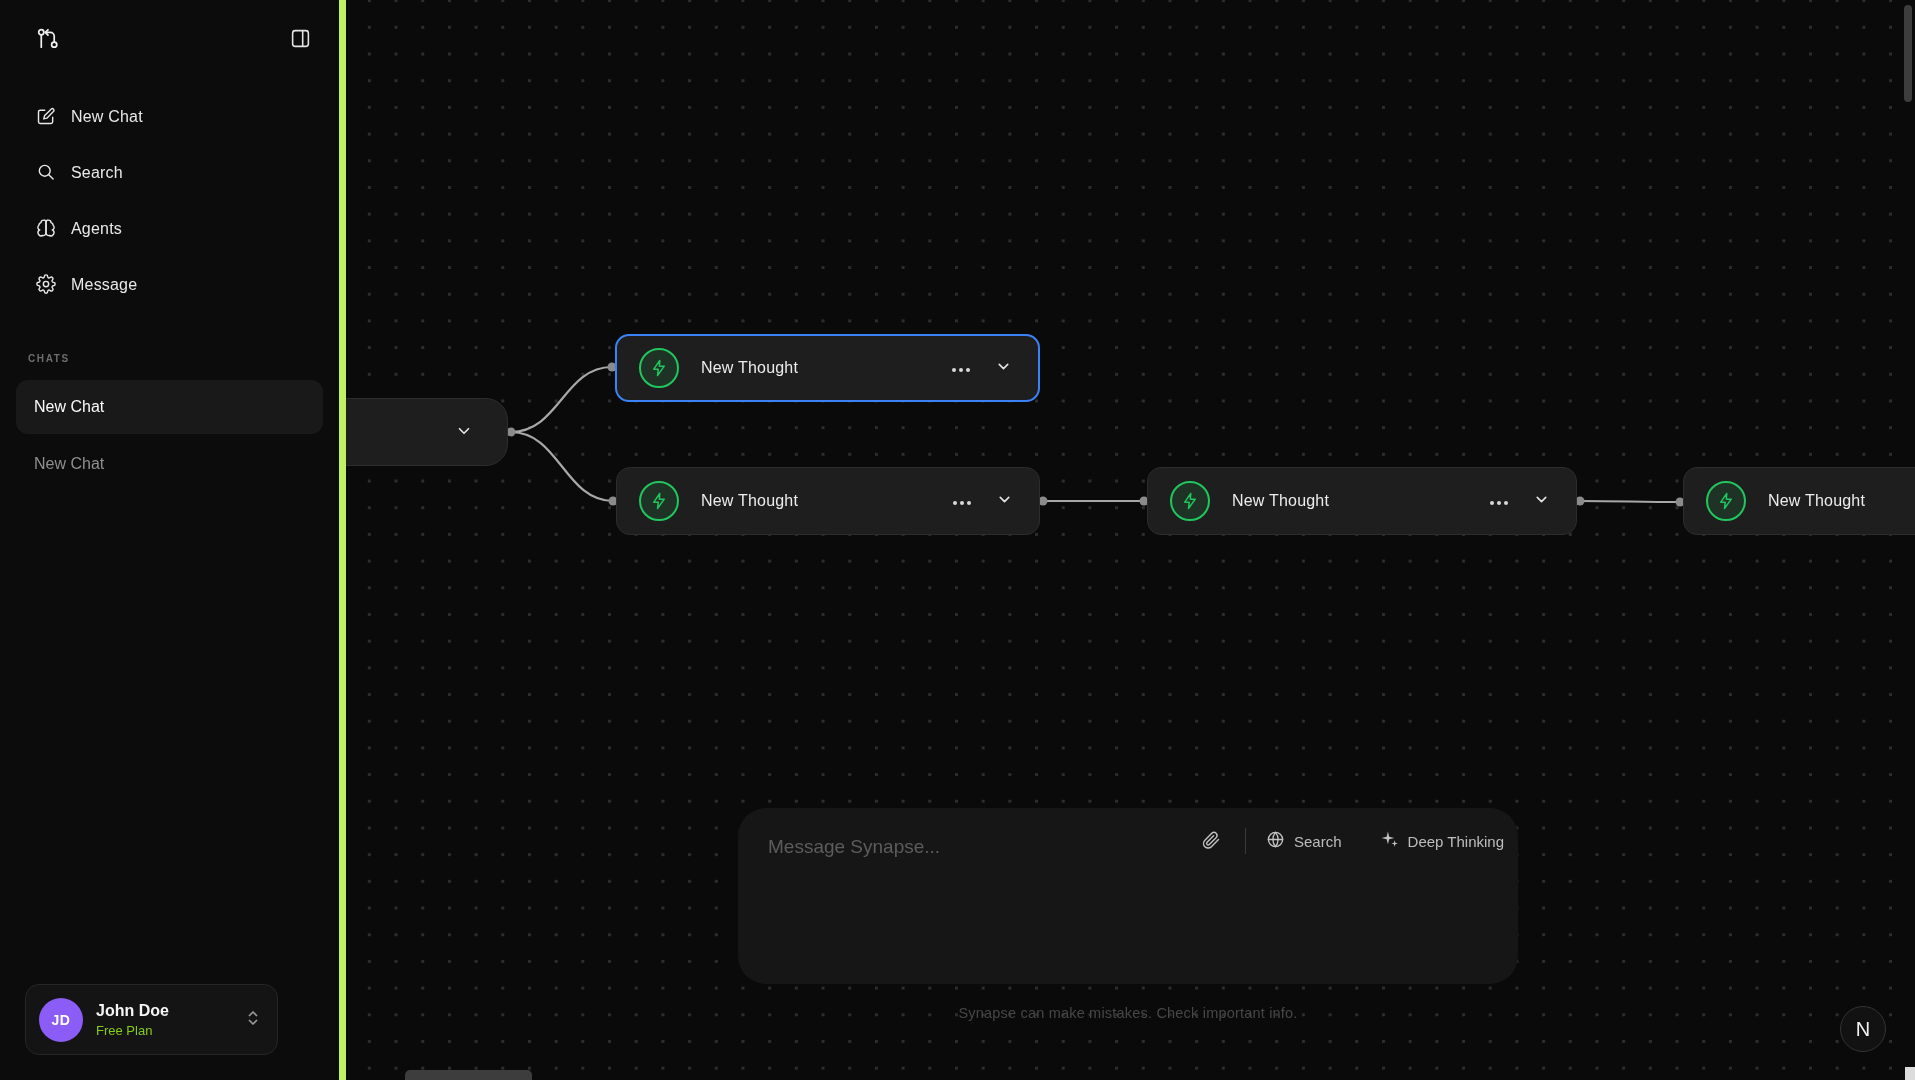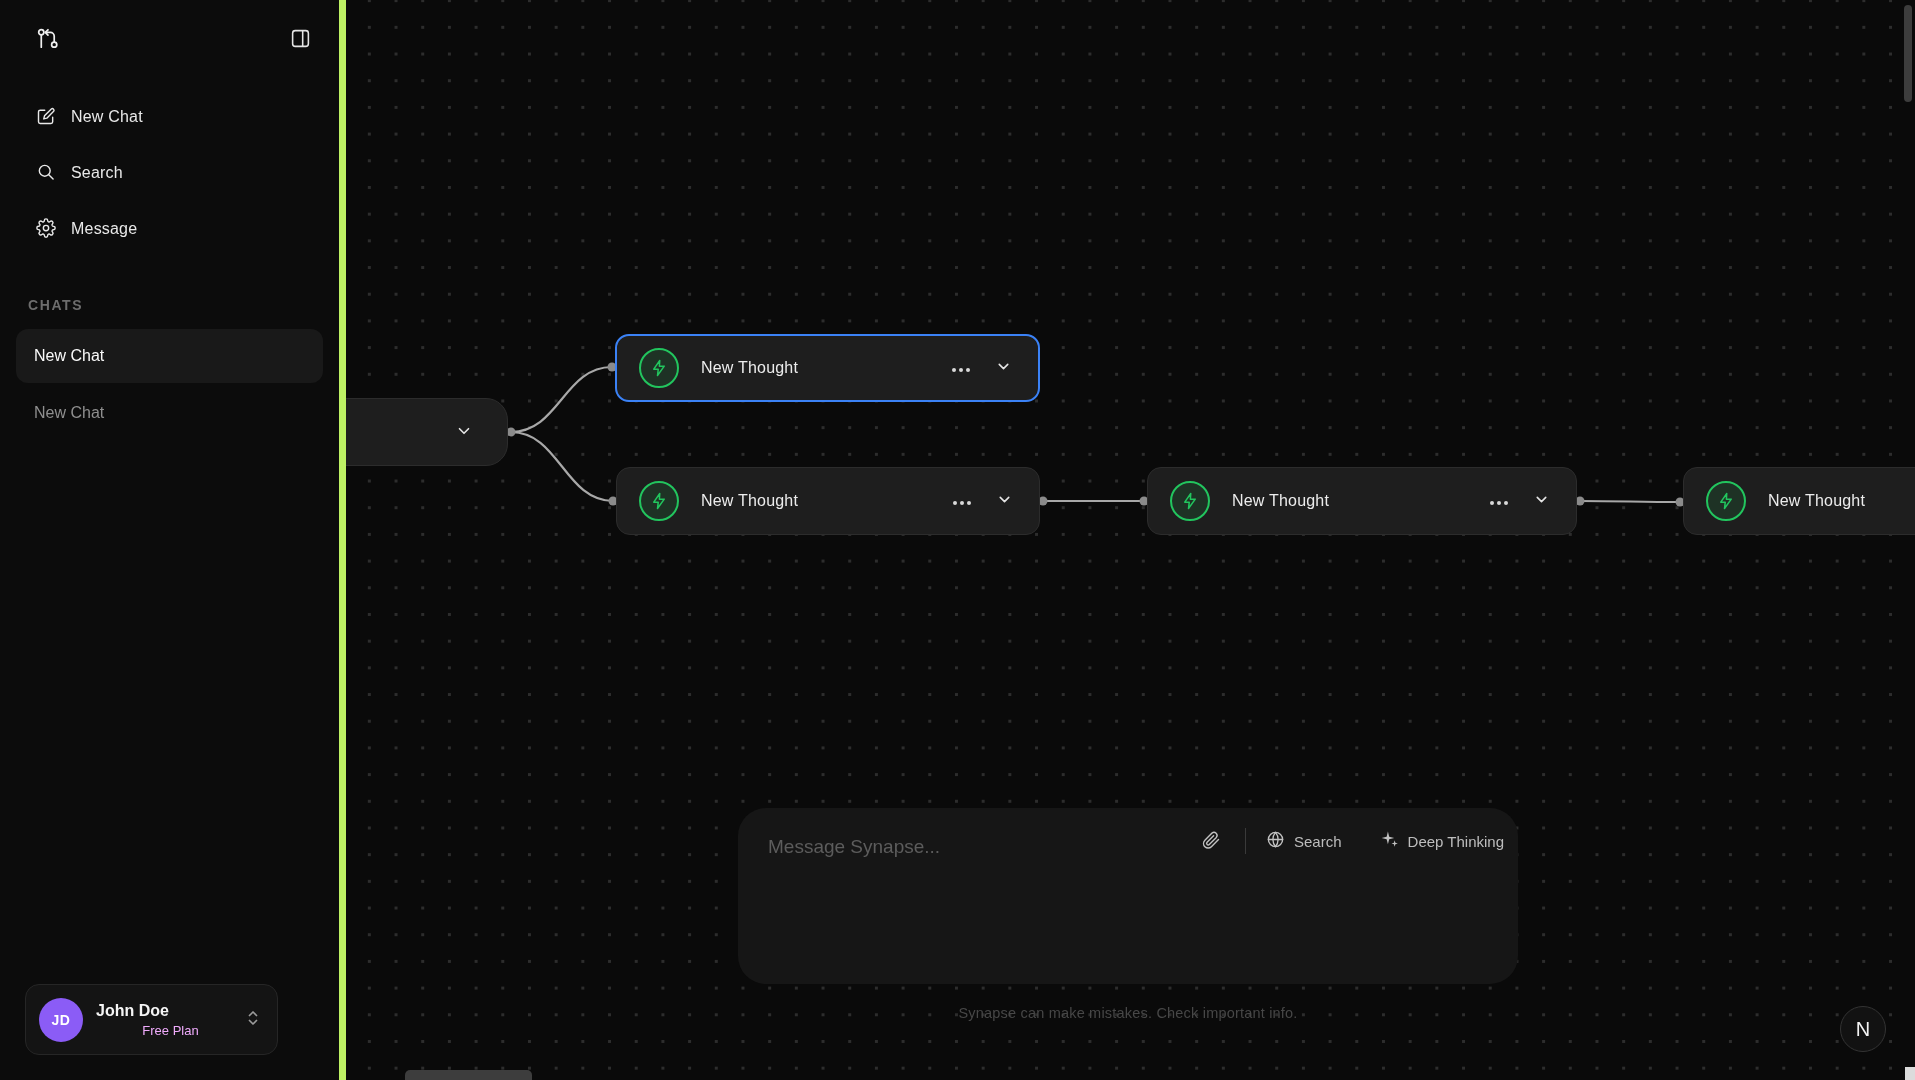--- a/index.html
+++ b/index.html
@@ -12,36 +12,36 @@
              border-right:7px solid #bef264; flex:0 0 346px; }
   .sb-header { display:flex; align-items:center; justify-content:space-between;
                padding:26px 26px 0 36px; }
   .sb-header svg { display:block; }
   .toggle-btn { background:none; border:none; cursor:pointer; padding:2px; }
   .nav { margin-top:44px; display:flex; flex-direction:column; gap:12px; padding:0 16px; }
   .nav-item { display:flex; align-items:center; gap:15px; height:44px; padding:0 20px;
               border-radius:10px; cursor:pointer; background:none; border:none; }
   .nav-item span.lbl { font-size:16px; color:#e9e9e9; letter-spacing:.2px; }
   .nav-item svg { flex:0 0 auto; }
-  .chats-heading { margin:46px 0 16px 28px; font-size:14px; font-weight:bold;
+  .chats-heading { margin:46px 0 16px 28px; font-size:10px; font-weight:bold;
                    color:#6d6d6d; letter-spacing:1.6px; }
   .chat-list { margin-top:16px; padding:0 16px; display:flex; flex-direction:column; gap:10px; }
   .chat-item { height:54px; display:flex; align-items:center; padding:0 18px;
                border-radius:12px; font-size:16px; cursor:pointer; }
   .chat-item.selected { background:#191919; color:#fafafa; }
   .chat-item.plain { color:#8f8f8f; height:40px; }
   .profile-card { position:absolute; left:25px; bottom:25px; width:253px; height:71px;
                   background:#141414; border:1px solid #262626; border-radius:14px;
                   display:flex; align-items:center; padding:0 16px 0 13px; cursor:pointer; }
   .avatar { width:44px; height:44px; border-radius:50%; background:#8b5cf6; color:#fff;
             display:flex; align-items:center; justify-content:center; font-size:14px;
             font-weight:bold; letter-spacing:.5px; }
   .profile-text { margin-left:13px; flex:1; }
   .profile-name { font-size:16px; font-weight:bold; color:#f5f5f5; }
-  .profile-plan { font-size:13px; color:#f0abfc; margin-top:3px;text-align:center; }
+  .profile-plan { font-size:13px; color:#84cc16; margin-top:3px; }
 
   
   .canvas { position:relative; flex:1; height:100%; overflow:hidden; background:#0a0a0a;
             background-image:radial-gradient(circle, #2d2d2d 1.4px, transparent 1.6px);
             background-size:26.7px 26.7px; background-position:10px 14px; }
   .edges { position:absolute; inset:0; width:100%; height:100%; }
   .node { position:absolute; height:68px; background:#1e1e1e; border:1px solid #2c2c2c;
           border-radius:14px; display:flex; align-items:center; padding:0 22px; cursor:pointer; }
   .node.selected { border:2px solid #3b82f6; }
   .node-icon { width:40px; height:40px; border-radius:50%; border:2px solid #22c55e;
@@ -129,20 +129,29 @@
           <svg width="20" height="20" viewBox="0 0 24 24" fill="none" stroke="#e9e9e9" stroke-width="1.7" stroke-linecap="round">
             <circle cx="10.5" cy="10.5" r="6.5"></circle>
               <path d="M15.3 15.3 L20.5 20.5"></path>
           </svg>
         </span>
         <span class="lbl">Search</span>
       </button>
       <button class="nav-item">
         <span>
           <svg width="20" height="20" viewBox="0 0 24 24" fill="none" stroke="#e9e9e9" stroke-width="1.7" stroke-linecap="round" stroke-linejoin="round">
+            <path d="M12 4.5 a3 3 0 0 0-3-2 a3 3 0 0 0-3 3 a3.2 3.2 0 0 0-2.5 3.2 a3.2 3.2 0 0 0 1 5.6 A3.4 3.4 0 0 0 8 21 a3.2 3.2 0 0 0 4-3 Z"></path>
+            <path d="M12 4.5 a3 3 0 0 1 3-2 a3 3 0 0 1 3 3 a3.2 3.2 0 0 1 2.5 3.2 a3.2 3.2 0 0 1-1 5.6 A3.4 3.4 0 0 1 16 21 a3.2 3.2 0 0 1-4-3 Z"></path>
+          </svg>
+        </span>
+        <span class="lbl">Agents</span>
+      </button>
+      <button class="nav-item">
+        <span>
+          <svg width="20" height="20" viewBox="0 0 24 24" fill="none" stroke="#e9e9e9" stroke-width="1.7" stroke-linecap="round" stroke-linejoin="round">
             <circle cx="12" cy="12" r="3.2"></circle>
             <path d="M19.4 15a1.7 1.7 0 0 0 .34 1.87l.06.06a2 2 0 1 1-2.83 2.83l-.06-.06a1.7 1.7 0 0 0-1.87-.34 1.7 1.7 0 0 0-1 1.56V21a2 2 0 1 1-4 0v-.09A1.7 1.7 0 0 0 9 19.35a1.7 1.7 0 0 0-1.87.34l-.06.06a2 2 0 1 1-2.83-2.83l.06-.06a1.7 1.7 0 0 0 .34-1.87 1.7 1.7 0 0 0-1.56-1H3a2 2 0 1 1 0-4h.09A1.7 1.7 0 0 0 4.65 9a1.7 1.7 0 0 0-.34-1.87l-.06-.06A2 2 0 1 1 7.08 4.24l.06.06a1.7 1.7 0 0 0 1.87.34H9a1.7 1.7 0 0 0 1-1.56V3a2 2 0 1 1 4 0v.09a1.7 1.7 0 0 0 1 1.56 1.7 1.7 0 0 0 1.87-.34l.06-.06a2 2 0 1 1 2.83 2.83l-.06.06a1.7 1.7 0 0 0-.34 1.87V9a1.7 1.7 0 0 0 1.56 1H21a2 2 0 1 1 0 4h-.09a1.7 1.7 0 0 0-1.51 1Z"></path>
           </svg>
         </span>
         <span class="lbl">Message</span>
       </button>
     </nav>
 
     <div class="chats-heading">CHATS</div>
     <div class="chat-list">

